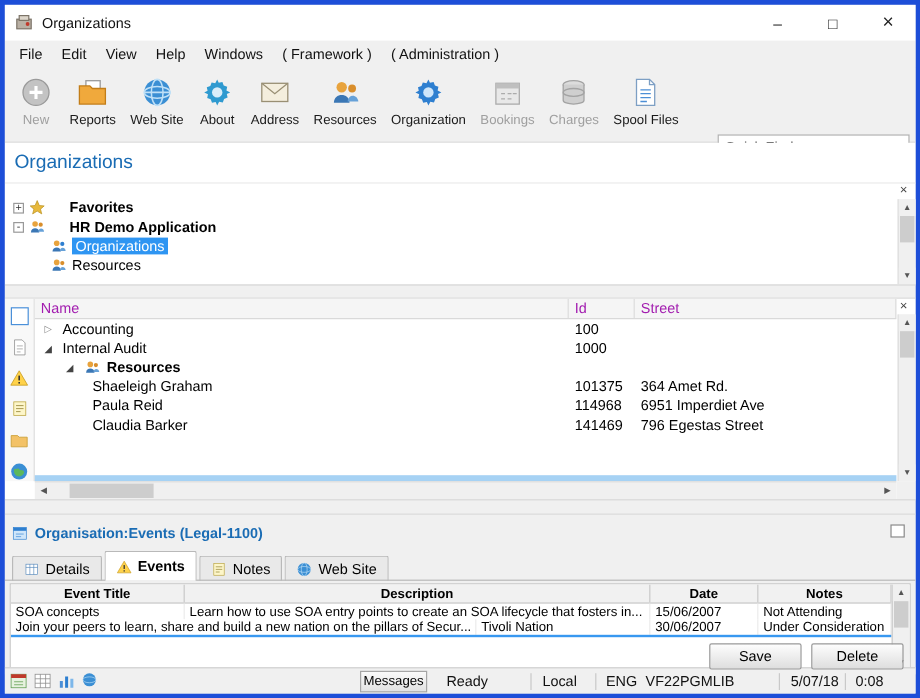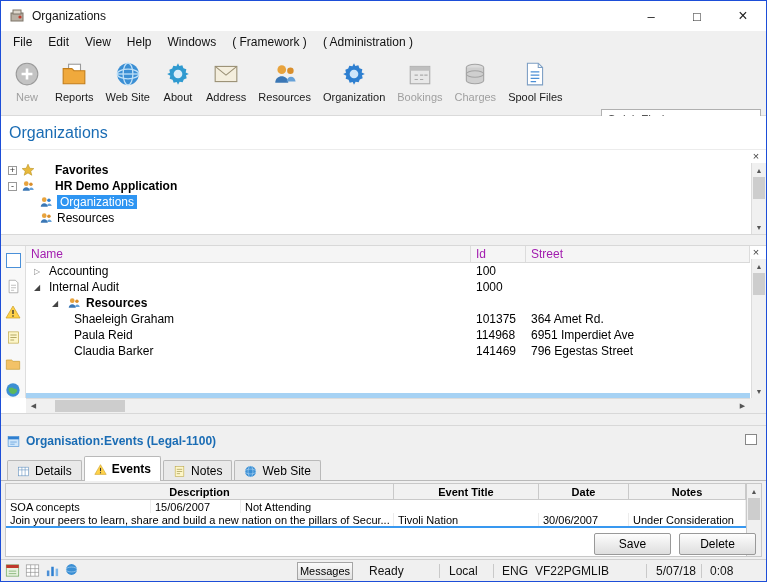--- a/index.html
+++ b/index.html
@@ -1,17 +1,17 @@
 <!DOCTYPE html>
 <html><head>
 <meta charset="utf-8">
 <style>
   * { box-sizing: border-box; margin:0; padding:0; }
   body { margin:0; background:#9a9a9a; font-family:"Liberation Sans","DejaVu Sans",sans-serif; }
-  .window { position:relative; width:767px; height:582px; background:#f0f0f0; border:1px solid #1d4ed8;
+  .window { position:relative; width:767px; height:582px; background:#f0f0f0; border:4px solid #1d4ed8;
             overflow:hidden; font-size:12px; color:#000; }
 
   
   .titlebar { position:absolute; top:0; left:0; right:0; height:30px; background:#ffffff;
               display:flex; align-items:center; padding-left:8px; }
   .app-icon { width:16px; height:16px; margin-right:7px; display:inline-flex; }
   .win-title { font-size:12px; color:#111; }
   .win-controls { position:absolute; right:0; top:0; height:30px; display:flex; }
   .win-btn { width:46px; height:30px; display:flex; align-items:center; justify-content:center;
              font-size:13px; color:#222; cursor:default; }
@@ -510,27 +510,28 @@
               <ellipse cx="12" cy="12" rx="4.5" ry="10" fill="none" stroke="#bfe0f7"></ellipse>
             </svg>
         </span>
         <span>Web Site</span>
       </div>
     </div>
 
     <div class="event-grid">
       <div class="ev-body">
         <div class="ev-header">
+          <div class="eh-cell c-title">Event Title</div>
           <div class="eh-cell c-desc">Description</div>
-          <div class="eh-cell c-title">Event Title</div>
           <div class="eh-cell c-date">Date</div>
           <div class="eh-cell c-status">Notes</div>
         </div>
         <div class="ev-row">
           <div class="ec c-title">SOA concepts</div>
+          <div class="ec c-desc">Learn how to use SOA entry points to create an SOA lifecycle that fosters in...</div>
           <div class="ec c-date">15/06/2007</div>
           <div class="ec c-status">Not Attending</div>
         </div>
         <div class="ev-row">
           <div class="ec c-desc">Join your peers to learn, share and build a new nation on the pillars of Secur...</div>
           <div class="ec c-title">Tivoli Nation</div>
           <div class="ec c-date">30/06/2007</div>
           <div class="ec c-status">Under Consideration</div>
         </div>
         <div class="sel-line"></div>

